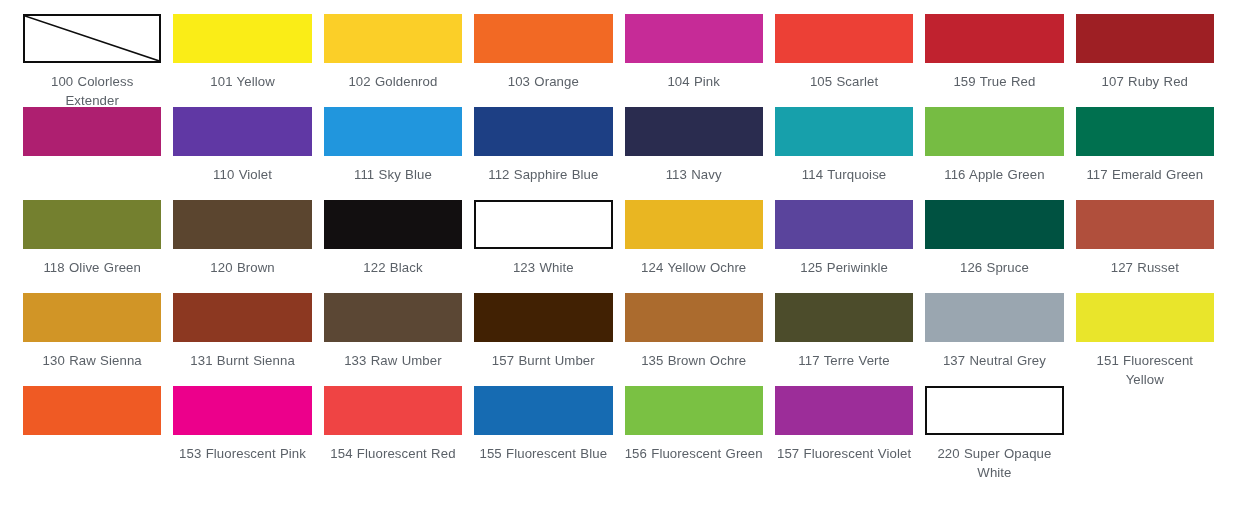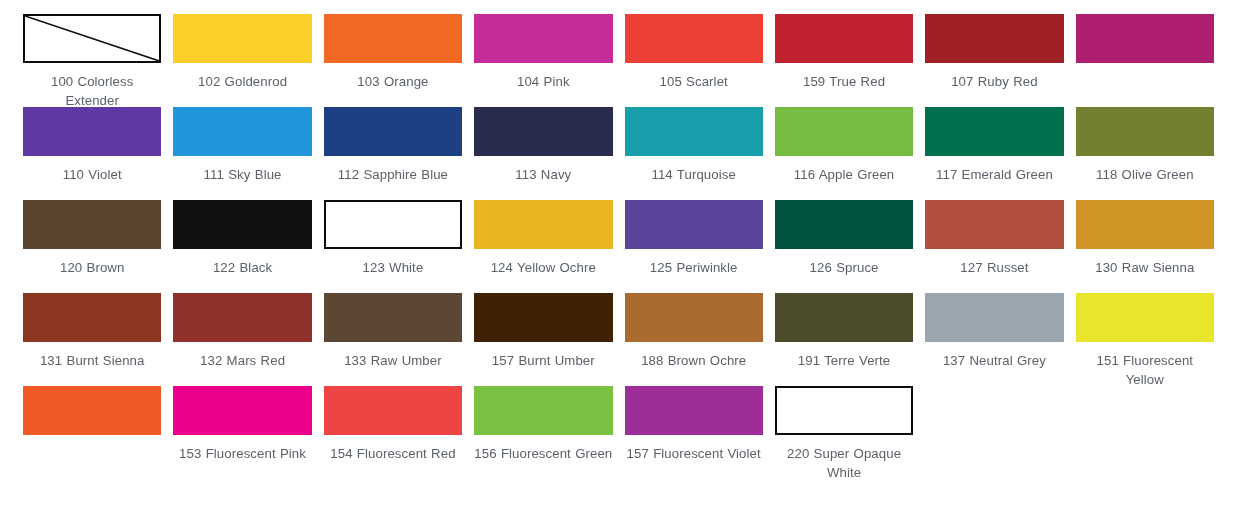--- a/index.html
+++ b/index.html
@@ -68,20 +68,24 @@
 <div id="swatch-grid">
     <div class="swatch-cell">
       <div class="swatch-chip bordered" style="background-color: rgb(255, 255, 255);">
         <svg class="slash" viewBox="0 0 100 50" preserveAspectRatio="none">
           <line x1="0" y1="0" x2="100" y2="50" stroke="#0d0d0d" stroke-width="1.6" vector-effect="non-scaling-stroke"></line>
         </svg>
       </div>
       <div class="swatch-label">100 Colorless Extender</div>
     </div>
     <div class="swatch-cell">
+      <div class="swatch-chip" style="background-color: rgb(250, 237, 23);"></div>
+      <div class="swatch-label">101 Yellow</div>
+    </div>
+    <div class="swatch-cell">
       <div class="swatch-chip" style="background-color: rgb(251, 207, 40);"></div>
       <div class="swatch-label">102 Goldenrod</div>
     </div>
     <div class="swatch-cell">
       <div class="swatch-chip" style="background-color: rgb(242, 105, 36);"></div>
       <div class="swatch-label">103 Orange</div>
     </div>
     <div class="swatch-cell">
       <div class="swatch-chip" style="background-color: rgb(198, 43, 151);"></div>
       <div class="swatch-label">104 Pink</div>
@@ -163,57 +167,57 @@
     </div>
     <div class="swatch-cell">
       <div class="swatch-chip" style="background-color: rgb(209, 149, 38);"></div>
       <div class="swatch-label">130 Raw Sienna</div>
     </div>
     <div class="swatch-cell">
       <div class="swatch-chip" style="background-color: rgb(140, 56, 33);"></div>
       <div class="swatch-label">131 Burnt Sienna</div>
     </div>
     <div class="swatch-cell">
-      <div class="swatch-chip" style="background-color: rgb(143, 50, 44);"></div>
-      <div class="swatch-label">132 Mars Red</div>
-    </div>
-    <div class="swatch-cell">
       <div class="swatch-chip" style="background-color: rgb(91, 71, 52);"></div>
       <div class="swatch-label">133 Raw Umber</div>
     </div>
     <div class="swatch-cell">
       <div class="swatch-chip" style="background-color: rgb(65, 33, 3);"></div>
       <div class="swatch-label">157 Burnt Umber</div>
     </div>
     <div class="swatch-cell">
       <div class="swatch-chip" style="background-color: rgb(171, 107, 46);"></div>
-      <div class="swatch-label">188 Brown Ochre</div>
+      <div class="swatch-label">135 Brown Ochre</div>
     </div>
     <div class="swatch-cell">
       <div class="swatch-chip" style="background-color: rgb(76, 76, 43);"></div>
-      <div class="swatch-label">191 Terre Verte</div>
+      <div class="swatch-label">117 Terre Verte</div>
     </div>
     <div class="swatch-cell">
       <div class="swatch-chip" style="background-color: rgb(154, 166, 176);"></div>
       <div class="swatch-label">137 Neutral Grey</div>
     </div>
     <div class="swatch-cell">
       <div class="swatch-chip" style="background-color: rgb(233, 229, 43);"></div>
       <div class="swatch-label">151 Fluorescent Yellow</div>
     </div>
     <div class="swatch-cell">
       <div class="swatch-chip" style="background-color: rgb(239, 90, 36);"></div>
     </div>
     <div class="swatch-cell">
       <div class="swatch-chip" style="background-color: rgb(236, 0, 139);"></div>
       <div class="swatch-label">153 Fluorescent Pink</div>
     </div>
     <div class="swatch-cell">
       <div class="swatch-chip" style="background-color: rgb(239, 68, 68);"></div>
       <div class="swatch-label">154 Fluorescent Red</div>
+    </div>
+    <div class="swatch-cell">
+      <div class="swatch-chip" style="background-color: rgb(22, 107, 178);"></div>
+      <div class="swatch-label">155 Fluorescent Blue</div>
     </div>
     <div class="swatch-cell">
       <div class="swatch-chip" style="background-color: rgb(122, 193, 67);"></div>
       <div class="swatch-label">156 Fluorescent Green</div>
     </div>
     <div class="swatch-cell">
       <div class="swatch-chip" style="background-color: rgb(156, 45, 153);"></div>
       <div class="swatch-label">157 Fluorescent Violet</div>
     </div>
     <div class="swatch-cell">

